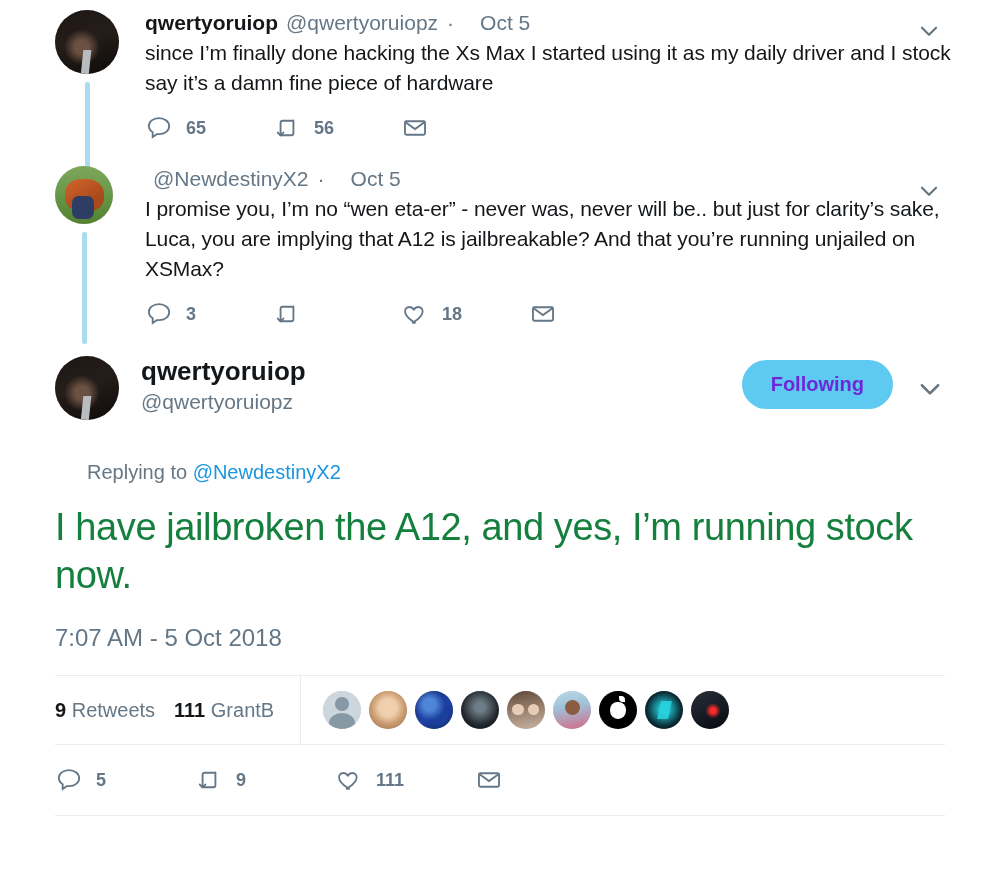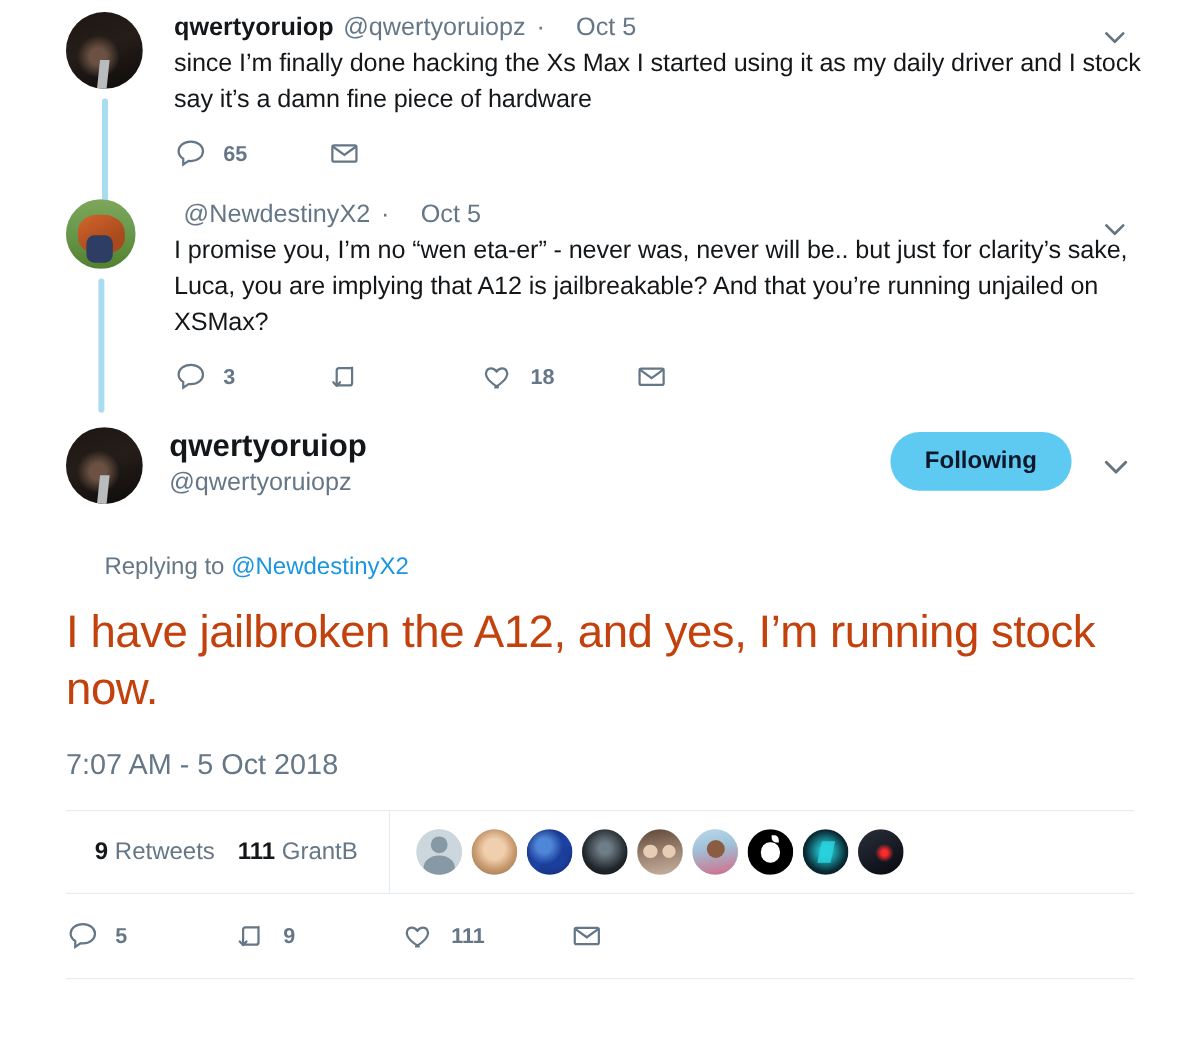--- a/index.html
+++ b/index.html
@@ -149,21 +149,21 @@
   }
   .main-handle {
     font-size: 21px;
     line-height: 28px;
     color: #657786;
     margin-top: 1px;
   }
   .follow-btn {
     flex: 0 0 auto;
     background: #5ecaf2;
-    color: #0f172a;
+    color: #6d28d9;
     font-size: 20px;
     font-weight: bold;
     border: none;
     border-radius: 100px;
     padding: 13px 29px;
     margin-top: 4px;
     cursor: pointer;
     font-family: "Liberation Sans", sans-serif;
   }
   .main-caret {
@@ -178,21 +178,21 @@
     color: #657786;
     margin-top: 39px;
     margin-left: 32px;
   }
   .replying .mention {
     color: #1b95e0;
   }
   .main-text {
     font-size: 38px;
     line-height: 48px;
-    color: #c2410c;
+    color: #15803d;
     margin-top: 18px;
     letter-spacing: -0.4px;
   }
   .timestamp {
     font-size: 24px;
     line-height: 26px;
     color: #657786;
     margin-top: 26px;
   }
 
@@ -206,21 +206,21 @@
     height: 68px;
   }
   .stats-counts {
     display: flex;
     align-items: center;
     padding-right: 26px;
     border-right: 1px solid #e6ecf0;
     font-size: 20px;
     white-space: nowrap;
   }
-  .stat-item { color: #657786; margin-left: 24px; }
+  .stat-item { color: #657786; }
   .stat-item + .stat-item { margin-left: 19px; }
   .stat-item b { color: #14171a; font-weight: bold; }
   .facepile {
     display: flex;
     align-items: center;
     padding-left: 22px;
     gap: 8px;
   }
   .face {
     width: 38px;
@@ -391,20 +391,26 @@
         <span class="time">Oct 5</span>
       </div>
       <div class="tweet-text">since I’m finally done hacking the Xs Max I started using it as my daily driver and I stock say it’s a damn fine piece of hardware</div>
 
       <div class="actions">
         <div class="action">
           <svg class="ico" viewBox="0 0 24 24">
             <path d="M12 3.5c-5 0-8.7 3-8.7 6.8 0 2.2 1.3 4.1 3.3 5.3v4.2l3.8-2.6c.5.1 1.1.1 1.6.1 5 0 8.7-3 8.7-6.9S17 3.5 12 3.5z" fill="none" stroke="#657786" stroke-width="1.6"></path>
           </svg>
           <span class="cnt">65</span>
+        </div>
+        <div class="action">
+          <svg class="ico" viewBox="0 0 24 24">
+            <path d="M6.5 18.5V7.6c0-1 .8-1.8 1.8-1.8h8.2M6.5 18.5l-2.4-2.6M6.5 18.5l2.4-2.6M17.5 5.5v10.9c0 1-.8 1.8-1.8 1.8H7.5" fill="none" stroke="#657786" stroke-width="1.6" stroke-linecap="round" stroke-linejoin="round"></path>
+          </svg>
+          <span class="cnt">56</span>
         </div>
         <div class="action">
           <svg class="ico" viewBox="0 0 24 24">
             <rect x="3.4" y="6.2" width="17.2" height="11.6" rx="1.2" fill="none" stroke="#657786" stroke-width="1.6"></rect>
             <path d="M3.9 7.1l8.1 5.8 8.1-5.8" fill="none" stroke="#657786" stroke-width="1.6" stroke-linecap="round"></path>
           </svg>
           <span class="cnt"></span>
         </div>
       </div>
     </div>

